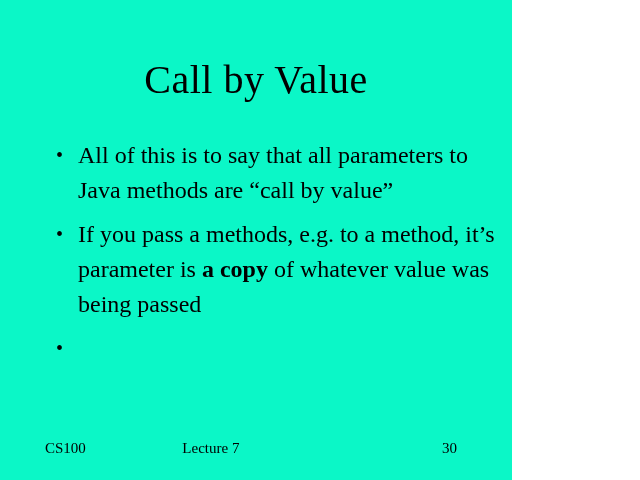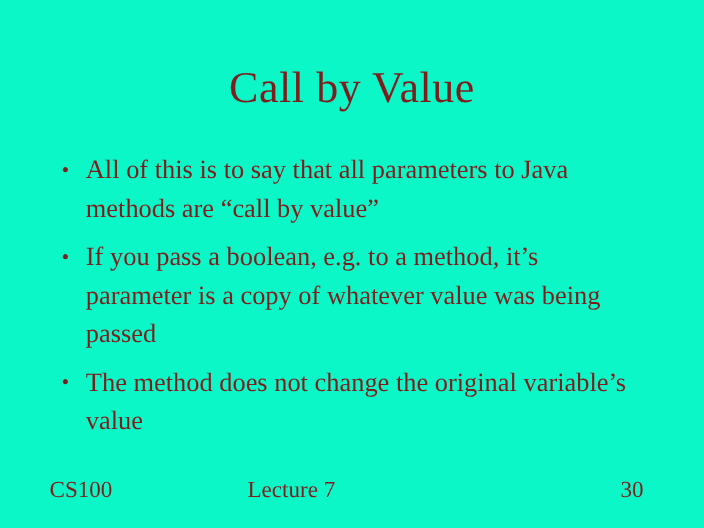--- a/index.html
+++ b/index.html
@@ -1,25 +1,25 @@
 <!DOCTYPE html>
 <html><head>
 <meta charset="utf-8">
 <style>
   html, body {
     margin: 0;
     padding: 0;
   }
   .slide {
     position: relative;
-    width: 640px;
+    width: 512px;
     height: 480px;
     background: #0BF7C7;
     font-family: "Liberation Serif", serif;
-    color: #7f1d1d;
+    color: #000000;
     overflow: hidden;
   }
   .title {
     margin: 0;
     padding-top: 58px;
     text-align: center;
     font-size: 40px;
     font-weight: normal;
     line-height: 1.1;
     letter-spacing: 0.5px;
@@ -44,31 +44,31 @@
     font-size: 20px;
     line-height: 35px;
     text-align: left;
     padding-left: 6px;
     box-sizing: border-box;
   }
   .bullet-text {
     max-width: 497px;
   }
   .bullet-text b {
-    font-weight: normal;
+    font-weight: bold;
   }
   .footer {
     position: absolute;
     left: 0;
     right: 0;
     bottom: 24px;
     display: flex;
     padding-left: 45px;
     padding-right: 55px;
-    font-size: 21px;
+    font-size: 15px;
     line-height: 1;
   }
   .footer .cell {
     flex: 1;
   }
   .footer .cell.left   { text-align: left; }
   .footer .cell.center { text-align: left; }
   .footer .cell.right  { text-align: right; }
 </style>
 </head>
@@ -78,25 +78,24 @@
 
   <h1 class="title">Call by Value</h1>
 
   <ul class="bullet-list">
       <li class="bullet-item">
         <span class="bullet-marker">•</span>
         <span class="bullet-text"><span>All of this is to say that all parameters to Java methods are “call by value”</span></span>
       </li>
       <li class="bullet-item">
         <span class="bullet-marker">•</span>
-        <span class="bullet-text"><span>If you pass a boolean, e.g. to a method, it’s parameter is </span><b>a copy</b><span> of whatever value was being passed</span></span>
+        <span class="bullet-text"><span>If you pass a methods, e.g. to a method, it’s parameter is </span><b>a copy</b><span> of whatever value was being passed</span></span>
       </li>
       <li class="bullet-item">
         <span class="bullet-marker">•</span>
-        <span class="bullet-text"><span>The method does not change the original variable’s value</span></span>
       </li>
     </ul>
 
   <div class="footer">
     <span class="cell left">CS100</span>
     <span class="cell center">Lecture 7</span>
     <span class="cell right">30</span>
   </div>
 
 </div>

